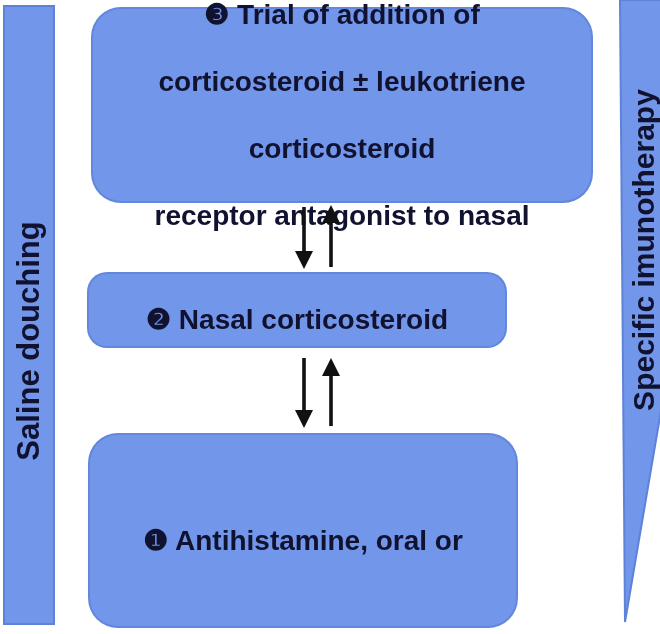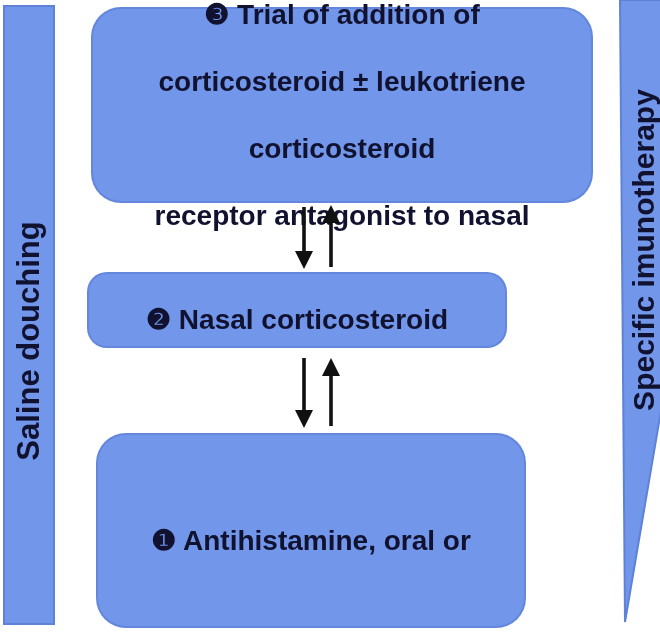--- a/index.html
+++ b/index.html
@@ -71,21 +71,21 @@
   }
   .box-line {
     font-size: 28px;
     font-weight: 700;
     line-height: 47px;
     white-space: nowrap;
     margin-top: 20px;
   }
   .box-step3 { left: 91px; top: 7px;  width: 502px; height: 196px; border-radius: 30px; }
   .box-step2 { left: 87px; top: 272px; width: 420px; height: 76px;  border-radius: 20px; }
-  .box-step1 { left: 96px; top: 433px; width: 430px; height: 195px; border-radius: 30px; }
+  .box-step1 { left: 88px; top: 433px; width: 430px; height: 195px; border-radius: 30px; }
   .box-step2 .box-line, .box-step1 .box-line { line-height: 46px; }
 
   
   .arrows { position: absolute; }
   .arrows-1 { left: 290px; top: 204px; }
   .arrows-2 { left: 290px; top: 354px; }
   .arrows line { stroke: #111111; stroke-width: 3.6px; }
   .arrows polygon { fill: #111111; }
 </style>
 </head>

